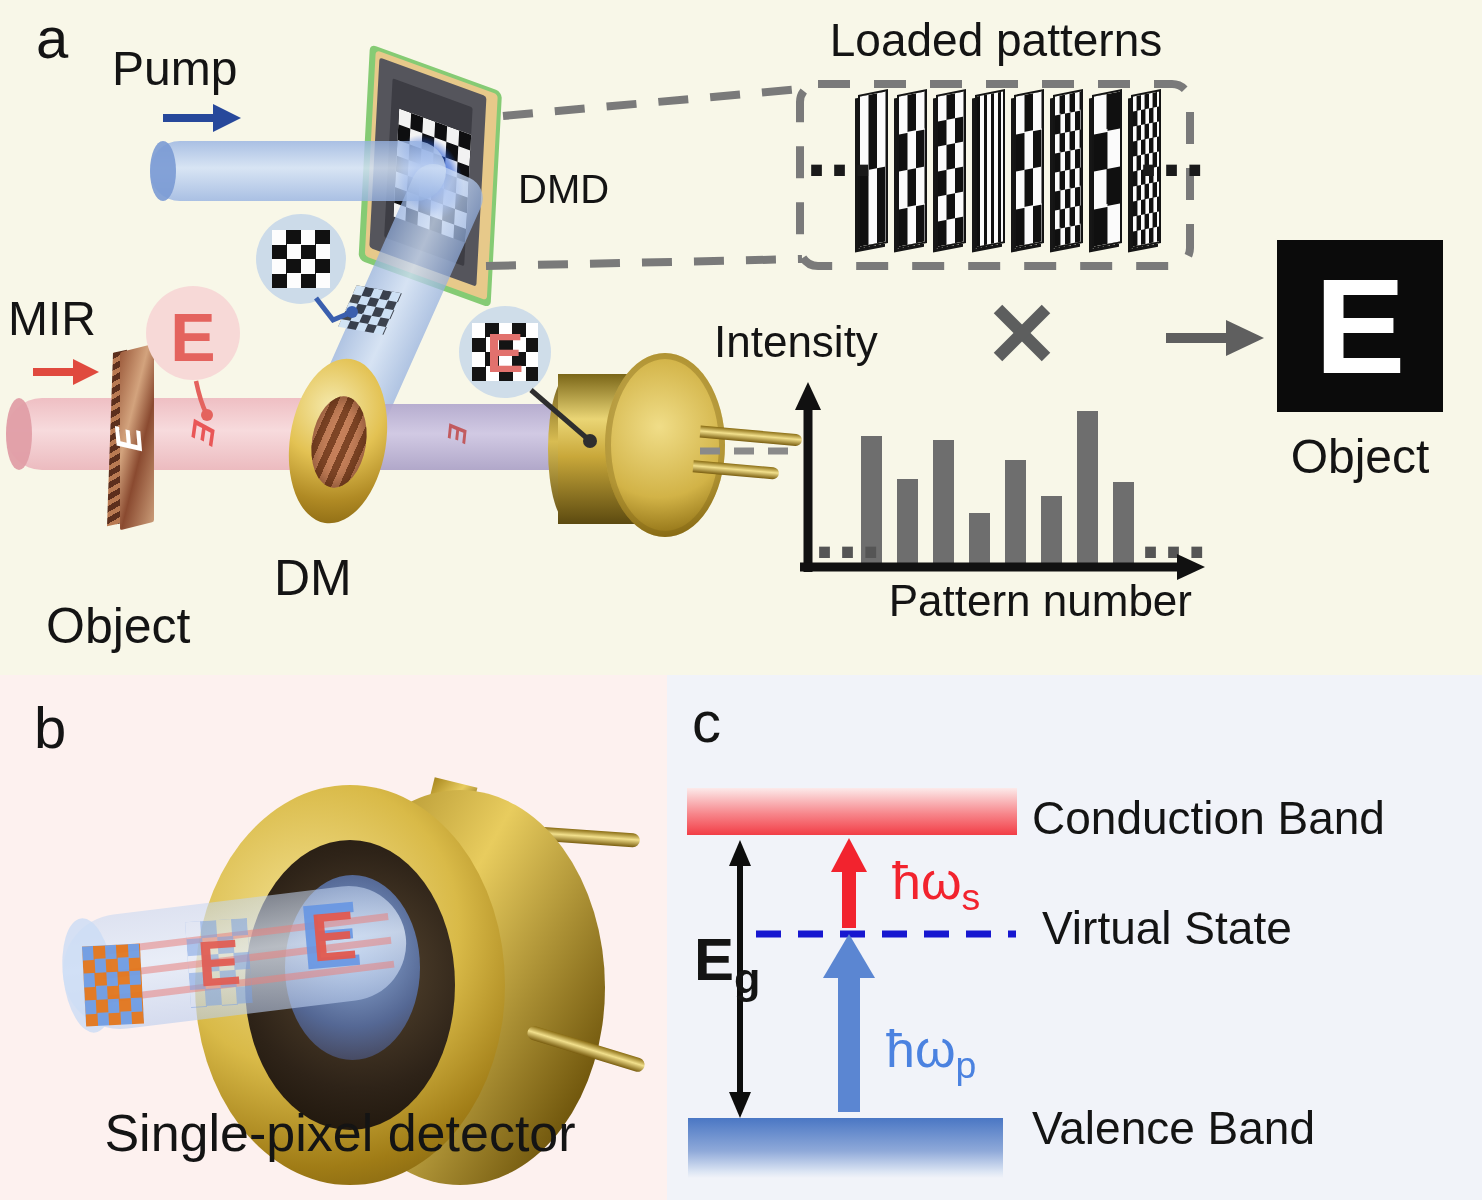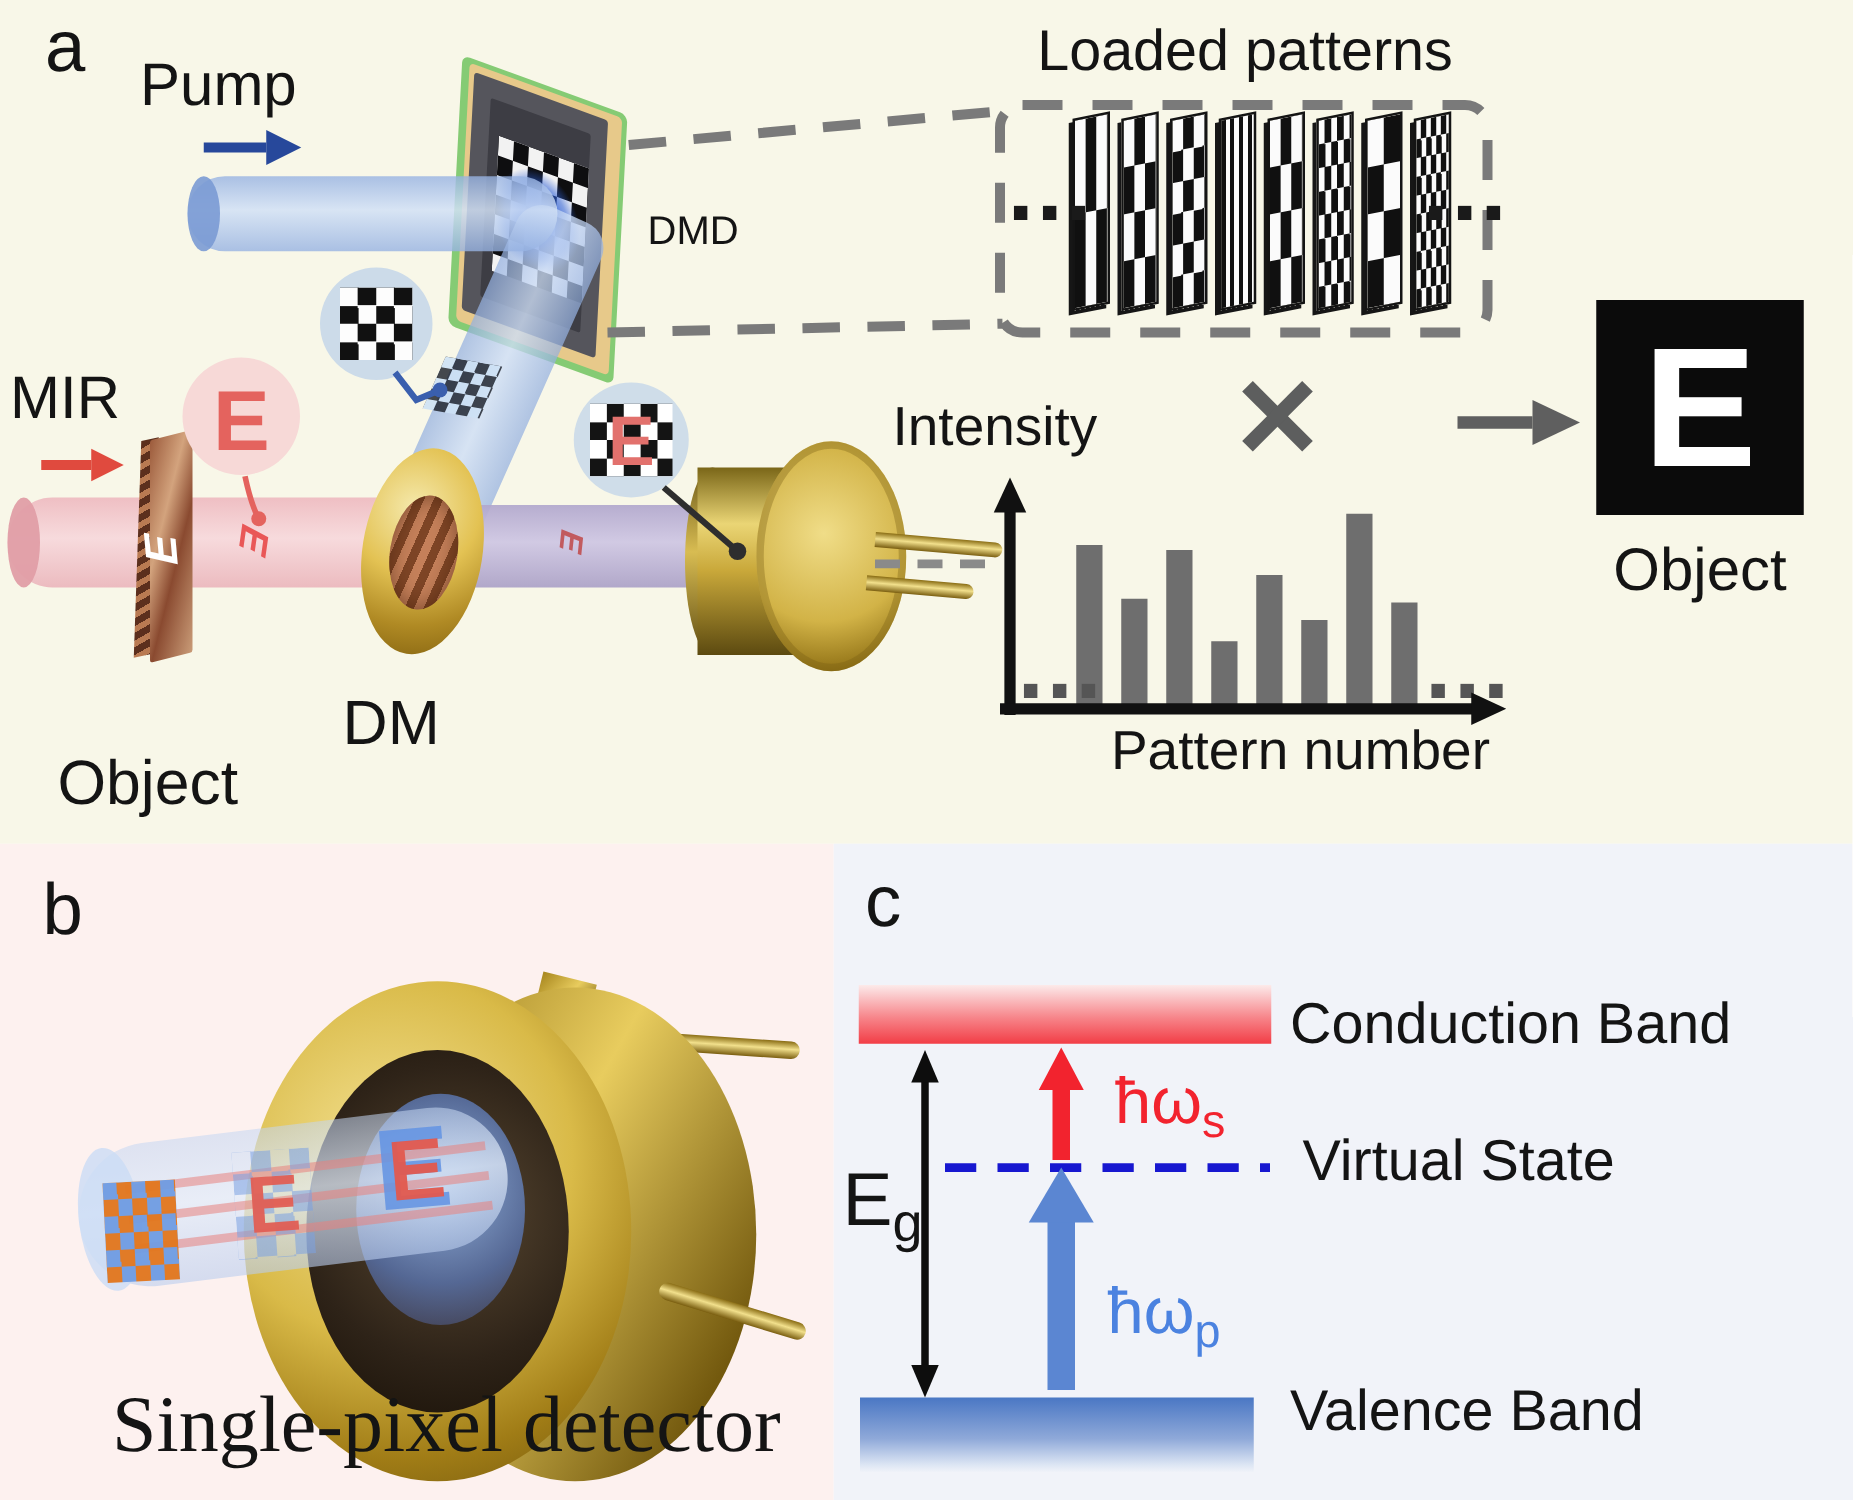--- a/index.html
+++ b/index.html
@@ -329,33 +329,33 @@
     </g>
 
     <g>
       <line x1="849" y1="1112" x2="849" y2="974" stroke="#5b86d2" stroke-width="22"></line>
       <polygon points="849,934 823,978 875,978" fill="#5b86d2"></polygon>
     </g>
   </svg>
 
   <div class="lbl" style="left:36px;top:8px;font-size:58px;">a</div>
   <div class="lbl" style="left:112px;top:44px;font-size:48px;">Pump</div>
-  <div class="lbl" style="left:518px;top:168px;font-size:32px;">DMD</div>
+  <div class="lbl" style="left:518px;top:168px;font-size:40px;">DMD</div>
   <div class="lbl ctr" style="left:800px;top:16px;width:392px;font-size:46px;">Loaded patterns</div>
   <div class="lbl" style="left:8px;top:294px;font-size:48px;">MIR</div>
   <div class="lbl" style="left:46px;top:552px;font-size:50px;margin-top:48px;">Object</div>
   <div class="lbl" style="left:274px;top:552px;font-size:50px;">DM</div>
   <div class="lbl" style="left:714px;top:319px;font-size:44px;">Intensity</div>
   <div class="lbl ctr" style="left:800px;top:578px;width:392px;font-size:44px;text-align:right;">Pattern number</div>
   <div class="lbl ctr" style="left:1277px;top:432px;width:166px;font-size:48px;">Object</div>
 
   <div class="lbl" style="left:34px;top:698px;font-size:58px;">b</div>
-  <div class="lbl ctr" style="left:87px;top:1106px;width:540px;font-size:64px;font-family:Liberation Serif, serif;">Single-pixel detector</div>
+  <div class="lbl ctr" style="left:70px;top:1106px;width:540px;font-size:52px;">Single-pixel detector</div>
 
   <div class="lbl" style="left:692px;top:692px;font-size:58px;">c</div>
   <div class="lbl" style="left:1032px;top:794px;font-size:46px;">Conduction Band</div>
   <div class="lbl" style="left:1042px;top:904px;font-size:46px;">Virtual State</div>
   <div class="lbl" style="left:1032px;top:1104px;font-size:46px;">Valence Band</div>
-  <div class="lbl" style="left:674px;top:928px;font-size:60px;"><span>E</span><sub>g</sub></div>
+  <div class="lbl" style="left:694px;top:928px;font-size:60px;font-weight:bold;"><span>E</span><sub>g</sub></div>
   <div class="lbl" style="left:892px;top:854px;font-size:52px;color:#f2232e;"><span>ħω</span><sub>s</sub></div>
   <div class="lbl" style="left:886px;top:1022px;font-size:52px;color:#4b82e0;"><span>ħω</span><sub>p</sub></div>
 
 </div>
 
 </body></html>

